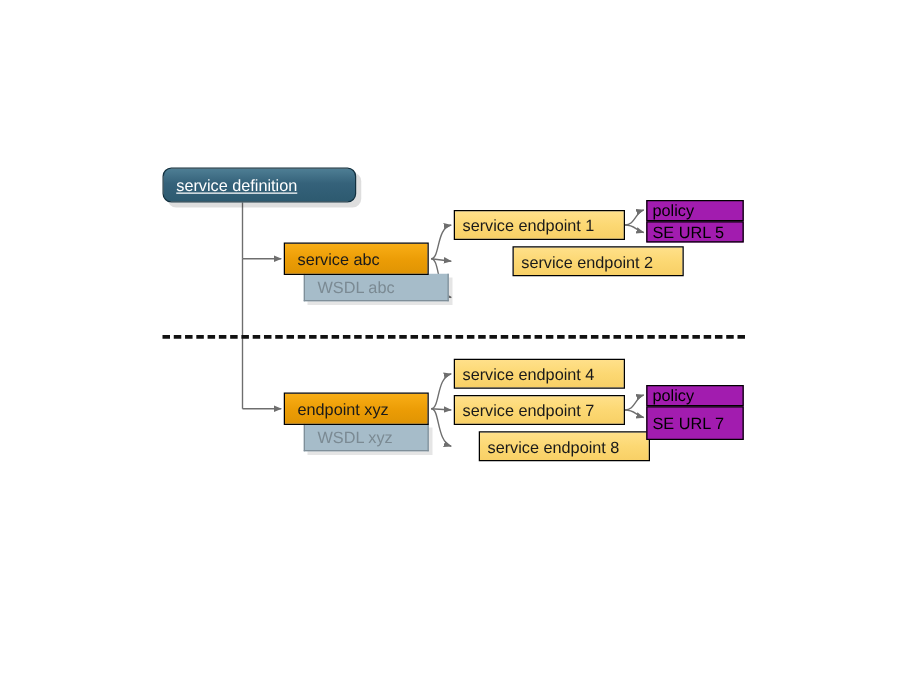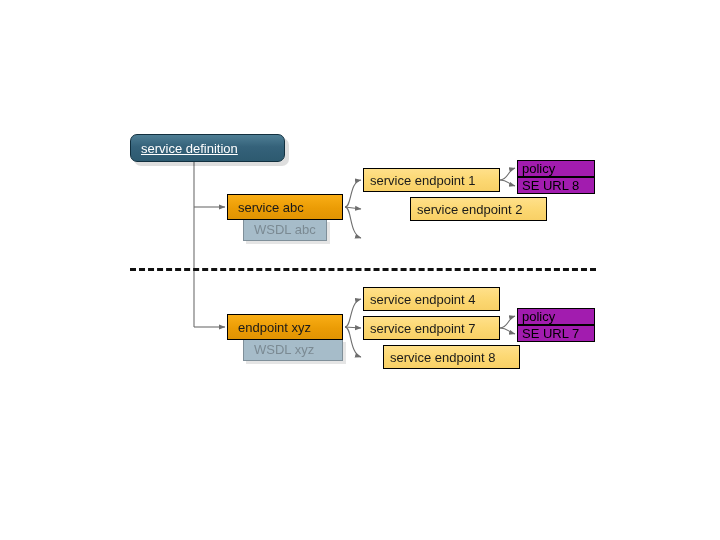--- a/index.html
+++ b/index.html
@@ -132,39 +132,39 @@
       <path d="M500,328 C508,328 508,332 515,334" marker-end="url(#arw)"></path>
     </g>
   </svg>
 
   <div class="separator" style="left: 130px; top: 268px; width: 466px; border-top-color: rgb(17, 17, 17);"></div>
 
   <div class="node node-root" style="left: 130px; top: 134px; width: 155px; height: 28px;">
     <span>service definition</span>
   </div>
 
-  <div class="node node-wsdl" style="left: 243px; top: 219px; width: 84px; height: 22px; align-items: center;">
+  <div class="node node-wsdl" style="left: 243px; top: 219px; width: 116px; height: 22px; align-items: center;">
     <span>WSDL abc</span>
   </div>
   <div class="node node-service" style="left: 227px; top: 194px; width: 116px; height: 26px;">
     <span>service abc</span>
   </div>
 
   <div class="node node-endpoint" style="left: 363px; top: 168px; width: 137px; height: 24px;">
     <span>service endpoint 1</span>
   </div>
   <div class="node node-endpoint" style="left: 363px; top: 197px; width: 137px; height: 24px; margin-left: 47px;">
     <span>service endpoint 2</span>
   </div>
 
   <div class="node node-plain" style="left: 517px; top: 160px; width: 78px; height: 17px;">
     <span>policy</span>
   </div>
   <div class="node node-plain" style="left: 517px; top: 177px; width: 78px; height: 17px;">
-    <span>SE URL 8</span>
+    <span>SE URL 5</span>
   </div>
 
   <div class="node node-wsdl" style="left: 243px; top: 339px; width: 100px; height: 22px;">
     <span>WSDL xyz</span>
   </div>
   <div class="node node-service" style="left: 227px; top: 314px; width: 116px; height: 26px;">
     <span>endpoint xyz</span>
   </div>
 
   <div class="node node-endpoint" style="left: 363px; top: 287px; width: 137px; height: 24px;">
@@ -173,17 +173,17 @@
   <div class="node node-endpoint" style="left: 363px; top: 316px; width: 137px; height: 24px;">
     <span>service endpoint 7</span>
   </div>
   <div class="node node-endpoint" style="left: 363px; top: 345px; width: 137px; height: 24px; margin-left: 20px;">
     <span>service endpoint 8</span>
   </div>
 
   <div class="node node-plain" style="left: 517px; top: 308px; width: 78px; height: 17px;">
     <span>policy</span>
   </div>
-  <div class="node node-plain" style="left: 517px; top: 325px; width: 78px; height: 17px;">
+  <div class="node node-plain" style="left: 517px; top: 325px; width: 78px; height: 27px;">
     <span>SE URL 7</span>
   </div>
 
 </div>
 
 </body></html>

